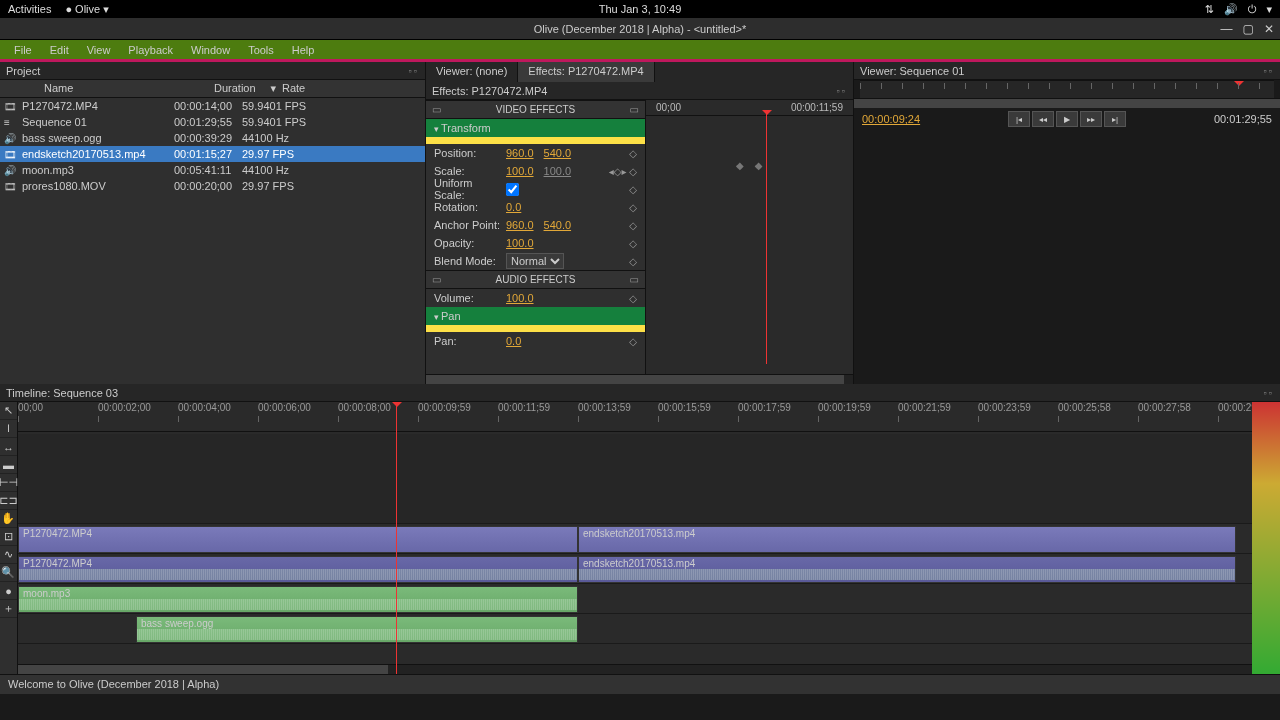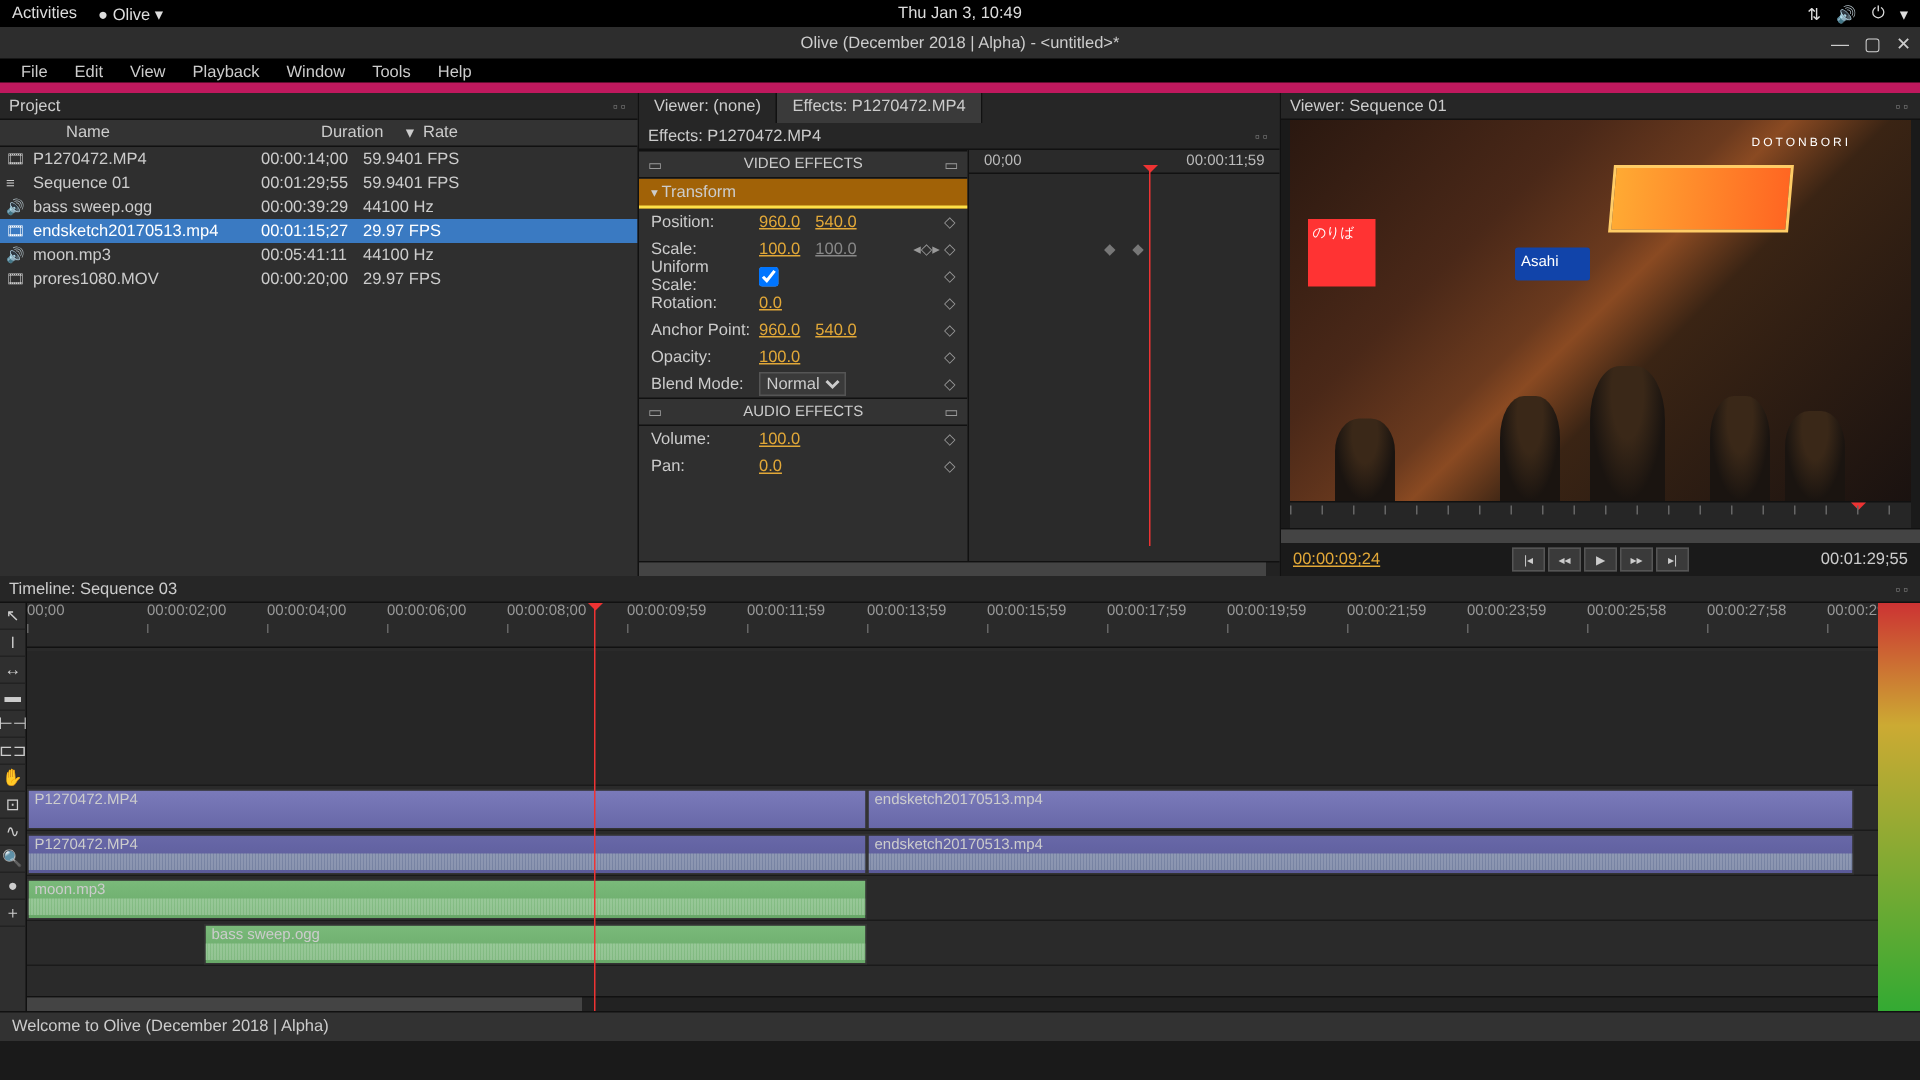--- a/index.html
+++ b/index.html
@@ -3,21 +3,21 @@
 <meta charset="utf-8">
 <style>
 * { margin:0; padding:0; box-sizing:border-box; font-family: sans-serif; }
 body { width:1280px; height:720px; background:#1a1a1a; color:#ccc; font-size:11px; overflow:hidden; position:relative; }
 .topbar { height:18px; background:#000; color:#ddd; display:flex; align-items:center; padding:0 8px; font-size:11px;text-align:center; }
 .topbar .left { display:flex; gap:14px; align-items:center;}
 .topbar .center { position:absolute; left:50%; transform:translateX(-50%);}
 .topbar .right { margin-left:auto; display:flex; gap:10px;}
 .titlebar { height:22px; background:#2d2d2d; display:flex; align-items:center; justify-content:center; border-bottom:1px solid #000; position:relative;}
 .titlebar .winbtns { position:absolute; right:6px; display:flex; gap:10px; font-size:12px;}
-.menubar { height:22px; background:#000000; display:flex; align-items:center; padding:0 6px; gap:2px; border-bottom:7px solid #be185d;}
+.menubar { height:22px; background:#4d7c0f; display:flex; align-items:center; padding:0 6px; gap:2px; border-bottom:3px solid #be185d;}
 .menubar span { padding:2px 8px; cursor:pointer;}
 .panel-header { height:18px; background:#262626; padding:2px 6px; display:flex; align-items:center; justify-content:space-between; border-bottom:1px solid #111;}
 .panel-header .icons { font-size:9px; letter-spacing:2px; color:#888;}
 .main-upper { display:flex; height:322px; }
 .project-panel { width:426px; background:#2f2f2f; display:flex; flex-direction:column; border-right:1px solid #111;}
 .project-cols { display:flex; background:#333; border-bottom:1px solid #111; padding:2px 4px; }
 .project-cols div:nth-child(1){ width:170px;margin-left:40px;} .project-cols div:nth-child(2){ width:68px;} .project-cols div:nth-child(3){flex:1;}
 .project-list { flex:1; overflow:auto;}
 .project-row { display:flex; padding:2px 4px; align-items:center;}
 .project-row.selected { background:#3a7ac2; color:#fff;}
@@ -26,21 +26,21 @@
 .effects-panel { flex:1; background:#2f2f2f; display:flex; flex-direction:column; border-right:1px solid #111; min-width:0;}
 .effects-tabs { display:flex; background:#262626; height:20px;}
 .effects-tabs .tab { padding:3px 10px; background:#262626; border-right:1px solid #111;}
 .effects-tabs .tab.active { background:#3a3a3a;}
 .effects-body { display:flex; flex:1; min-height:0;}
 .effects-left { width:220px; border-right:1px solid #111; overflow:auto;}
 .effects-right { flex:1; position:relative; background:#2a2a2a;}
 .section-hdr { background:#333; padding:3px 6px; display:flex; align-items:center; justify-content:center; font-size:10px; position:relative; border-top:1px solid #111; border-bottom:1px solid #111;}
 .section-hdr .l, .section-hdr .r { position:absolute; font-size:10px; color:#999;}
 .section-hdr .l{left:6px;} .section-hdr .r{right:6px;}
-.group-hdr { background:#a16207; padding:3px 8px; border-bottom:2px solid #fde047;}
+.group-hdr { background:#15803d; padding:3px 8px; border-bottom:7px solid #fde047;}
 .prop-row { display:flex; align-items:center; padding:2px 8px; height:18px;}
 .prop-row .lbl { width:72px;}
 .prop-row .val { color:#e2a838; text-decoration:underline; margin-right:10px; cursor:pointer;}
 .prop-row .val.dim { color:#888;}
 .prop-row .kf { margin-left:auto; font-size:10px; color:#999;}
 .blend select { background:#3a3a3a; color:#ccc; border:1px solid #555; font-size:11px;}
 .effects-right .time-row { display:flex; justify-content:space-between; padding:2px 10px; font-size:10px; color:#bbb; border-bottom:1px solid #111;}
 .effects-right .playhead { position:absolute; top:14px; bottom:10px; left:120px; width:1px; background:#e33;}
 .effects-right .playhead::before { content:''; position:absolute; top:-4px; left:-4px; width:0;height:0; border:5px solid transparent; border-top-color:#e33;}
 .viewer-panel { width:426px; background:#1a1a1a; display:flex; flex-direction:column;}
@@ -228,20 +228,21 @@
         <div class="section-hdr">
             <span class="l">▭</span>
             <span>AUDIO EFFECTS</span>
             <span class="r">▭</span>
           </div>
         <div class="prop-row">
             <span class="lbl">Volume:</span>
             <span class="val">100.0</span>
             <span class="kf">◇</span>
           </div>
+        <div class="group-hdr tri open chk">Pan</div>
         <div class="prop-row">
             <span class="lbl">Pan:</span>
             <span class="val">0.0</span>
             <span class="kf">◇</span>
           </div>
       </div>
       <div class="effects-right">
         <div class="time-row">
             <span>00;00</span>
             <span>00:00:11;59</span>
@@ -253,31 +254,20 @@
     <div class="scrollbar-h">
         <div class="thumb" style="width:98%"></div>
       </div>
   </div>
 
   <div class="viewer-panel">
     <div class="panel-header">
         <span>Viewer: Sequence 01</span>
         <span class="icons">▫▫</span>
       </div>
-    <div class="viewer-img">
-      <div class="dotonbori">DOTONBORI</div>
-      <div class="neon1"></div>
-      <div class="neon2">Asahi</div>
-      <div class="neon3">のりば</div>
-      <div class="person" style="left:140px"></div>
-      <div class="person" style="left:200px;height:90px;width:50px"></div>
-      <div class="person" style="left:280px"></div>
-      <div class="person" style="left:330px;height:60px"></div>
-      <div class="person" style="left:30px;height:55px"></div>
-    </div>
     <div class="viewer-ruler">
       <div class="ph" style="right:30px"></div>
     <div class="mark" style="left: 0px;"></div>
         <div class="mark" style="left: 21px;"></div>
         <div class="mark" style="left: 42px;"></div>
         <div class="mark" style="left: 63px;"></div>
         <div class="mark" style="left: 84px;"></div>
         <div class="mark" style="left: 105px;"></div>
         <div class="mark" style="left: 126px;"></div>
         <div class="mark" style="left: 147px;"></div>

